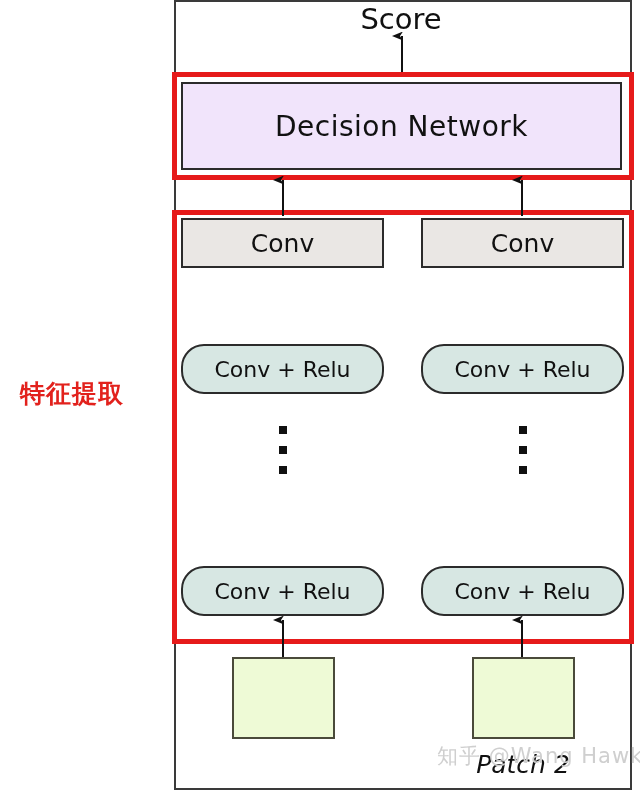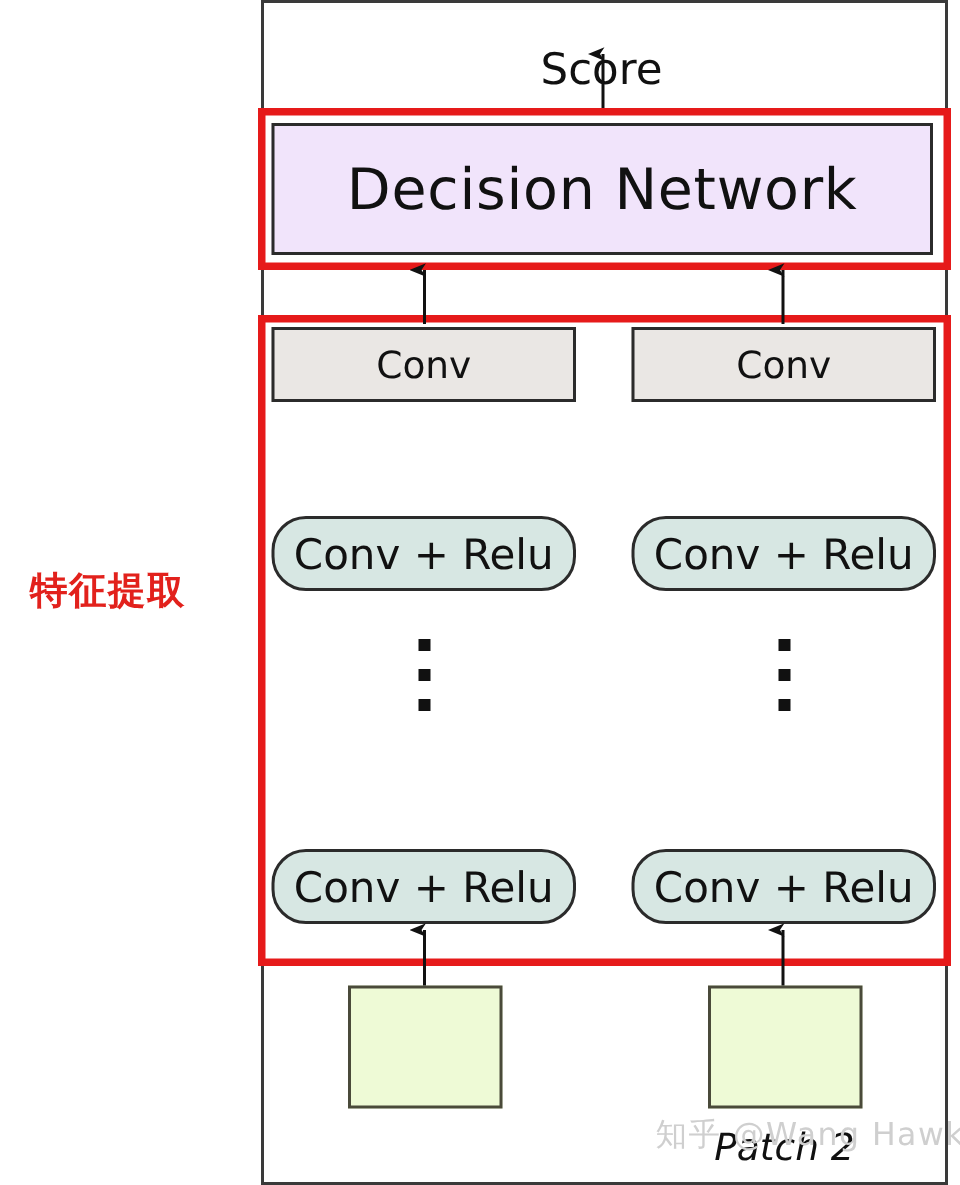--- a/index.html
+++ b/index.html
@@ -79,40 +79,40 @@
     font-family: "DejaVu Sans", "Liberation Sans", sans-serif;
     white-space: nowrap;
   }
 
   .node-decision {
     left: 181px;
     top: 82px;
     width: 441px;
     height: 88px;
     background: #f1e4fb;
-    font-size: 38px;
+    font-size: 28px;
     letter-spacing: 0.5px;
   }
 
   .node-conv {
     top: 218px;
     width: 203px;
     height: 50px;
     background: #eae7e4;
     font-size: 25px;
     text-align: center;
   }
   .node-conv.left  { left: 181px; }
   .node-conv.right { left: 421px; }
 
   .node-convrelu {
     width: 203px;
     height: 50px;
     background: #d7e7e3;
-    font-size: 28px;
+    font-size: 22px;
     border-radius: 23px;
   }
   .node-convrelu.top    { top: 344px; }
   .node-convrelu.bottom { top: 566px; }
   .node-convrelu.left   { left: 181px; }
   .node-convrelu.right  { left: 421px; }
 
   .node-patch {
     top: 657px;
     width: 103px;
@@ -126,21 +126,20 @@
   
   .score-text {
     position: absolute;
     left: 0;
     top: 2px;
     width: 640px;
     text-align: center;
     font-size: 29px;
     color: #111111;
     font-family: "DejaVu Sans", "Liberation Sans", sans-serif;
-    margin-top: 27px;
   }
   .score-text span { position: relative; left: 81px; }
 
   
   .patch-caption {
     position: absolute;
     top: 750px;
     width: 200px;
     text-align: center;
     font-size: 25px;

